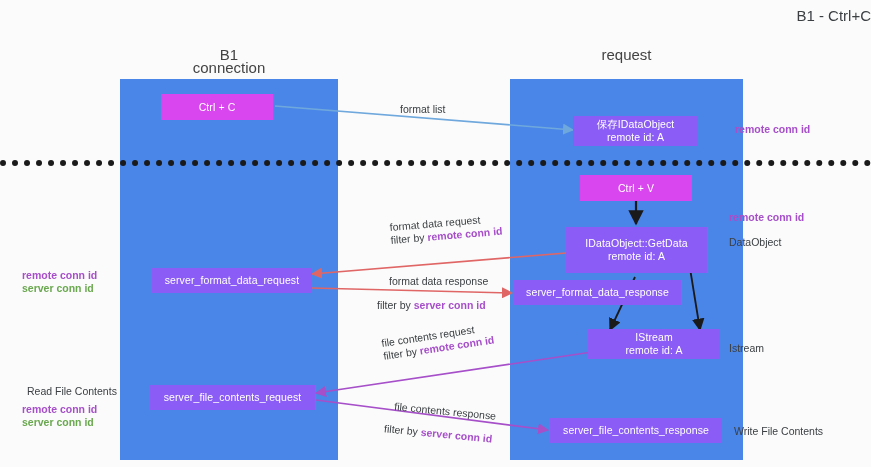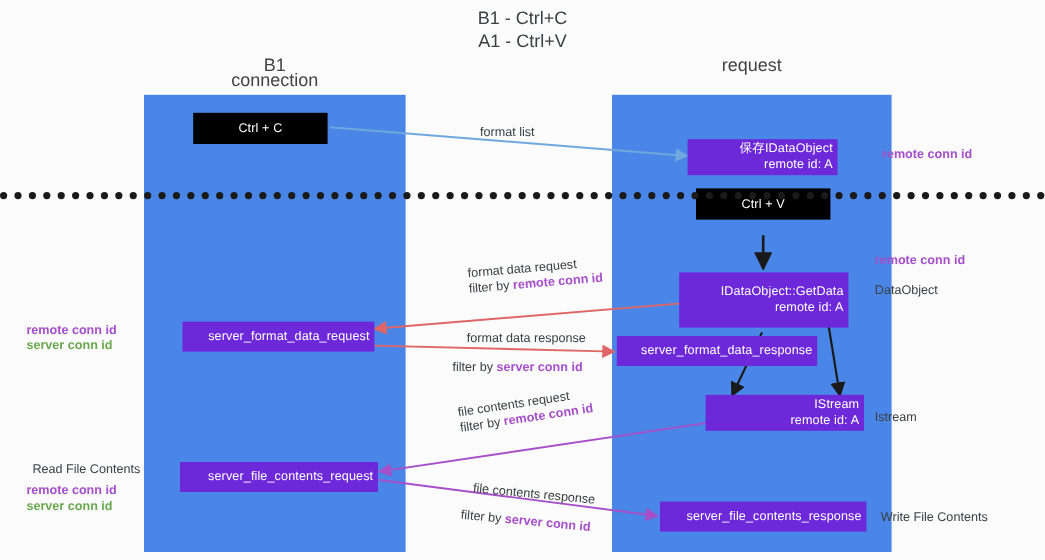--- a/index.html
+++ b/index.html
@@ -25,55 +25,54 @@
     position:absolute;
     display:flex;flex-direction:column;
     align-items:center;justify-content:center;
     text-align:center;
     color:#ffffff;
     font-size:10.5px;line-height:13px;
     box-sizing:border-box;
     padding:2px 4px;
     letter-spacing:.1px;
   }
-  .node.orange{background:#6d28d9;align-items:flex-end;}
-  .node.green {background:#000000;}
+  .node.orange{background:#8b5cf6;}
+  .node.green {background:#d946ef;}
   .node .l2{font-size:10.5px;}
 
   
   .lbl{position:absolute;font-size:10.5px;line-height:13px;white-space:nowrap;}
   .lbl.dark{color:#3c4043;text-align:right;}
   .lbl.purple{color:#a64fc9;font-weight:bold;}
   .lbl.green{color:#6aa84f;font-weight:bold;}
   .lbl.right-note{color:#3c4043;}
 
   
   #title{
     position:absolute;left:0;right:0;top:6px;
-    text-align:center;font-size:15px;line-height:19px;color:#3c4043;
+    text-align:right;font-size:15px;line-height:19px;color:#3c4043;
   }
 
   
   #divider{
     position:absolute;left:0;width:871px;top:160px;height:0;
     border-top:6px dotted #1a1a1a;
   }
 
   svg#wires{position:absolute;left:0;top:0;width:871px;height:467px;overflow:visible;}
   .txtline{fill:#3c4043;font-size:10.5px;font-family:"Liberation Sans","DejaVu Sans",sans-serif;}
   .txtline .ph{fill:#a64fc9;font-weight:bold;}
 </style>
 </head>
 <body>
 
 <div id="stage">
 
   <div id="title">
     <div>B1 - Ctrl+C</div>
-    <div>A1 - Ctrl+V</div>
   </div>
 
   <div class="lane-head" style="left:120px;top:48px;width:218px;">
     <div>B1</div>
     <div>connection</div>
   </div>
   <div class="lane-head" style="left:510px;top:48px;width:233px;">
     <div>request</div>
   </div>
 
@@ -153,21 +152,21 @@
 
   <div class="node green" style="left:161px;top:94px;width:112px;height:26px;">
     <div>Ctrl + C</div>
   </div>
 
   <div class="node orange" style="left:573px;top:116px;width:125px;height:30px;">
     <div>保存IDataObject</div>
     <div class="l2">remote id: A</div>
   </div>
 
-  <div class="node green" style="left:580px;top:157px;width:112px;height:26px;">
+  <div class="node green" style="left:580px;top:175px;width:112px;height:26px;">
     <div>Ctrl + V</div>
   </div>
 
   <div class="node orange" style="left:566px;top:227px;width:141px;height:46px;">
     <div>IDataObject::GetData</div>
     <div class="l2">remote id: A</div>
   </div>
 
   <div class="node orange" style="left:514px;top:280px;width:167px;height:25px;">
     <div>server_format_data_response</div>

